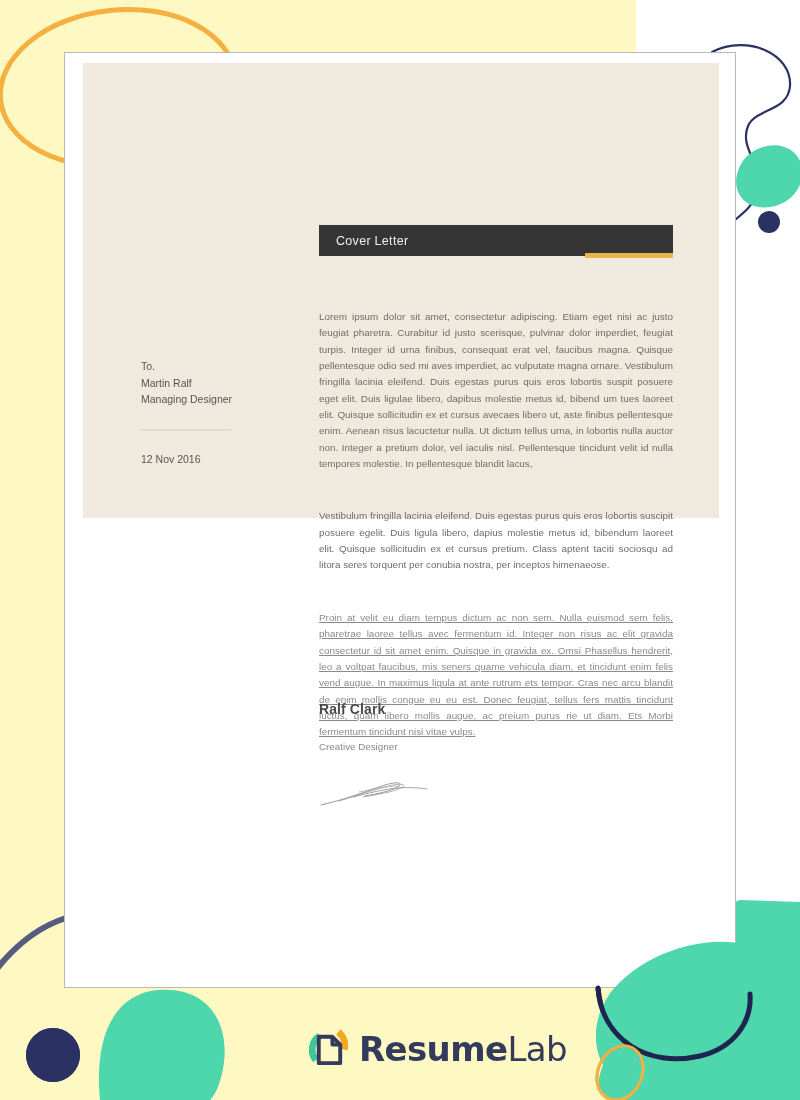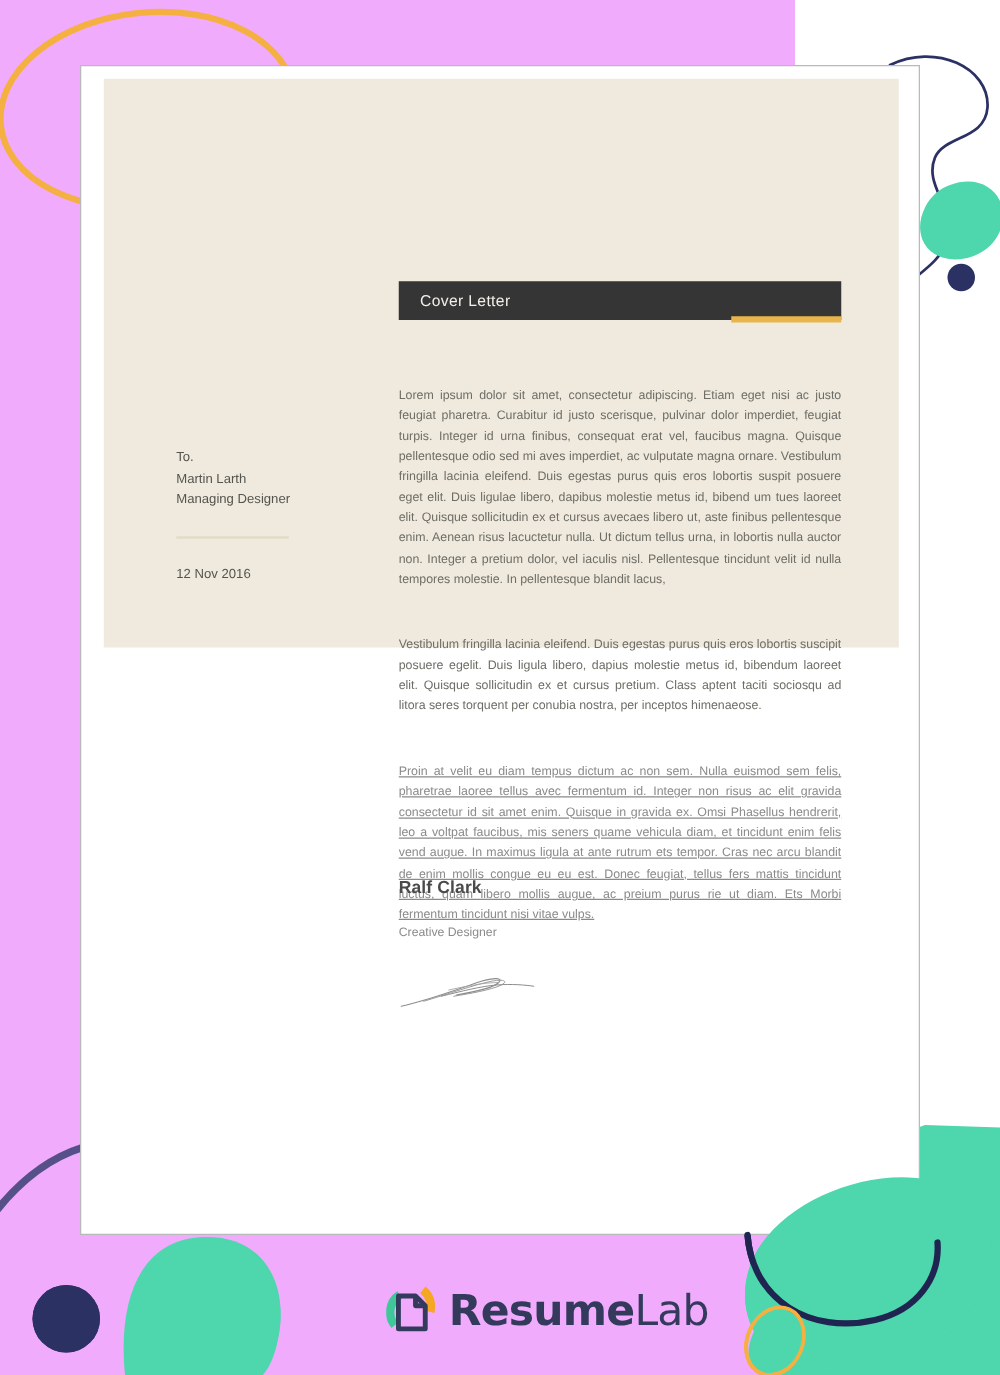--- a/index.html
+++ b/index.html
@@ -7,21 +7,21 @@
     width: 800px;
     height: 1100px;
     background: #ffffff;
     font-family: "Liberation Sans", sans-serif;
     overflow: hidden;
   }
   .stage {
     position: relative;
     width: 636px;
     height: 1100px;
-    background: #f0abfc;
+    background: #fef9c3;
   }
 
   
   .decor-layer {
     position: absolute;
     inset: 0;
     width: 800px;
     height: 1100px;
     pointer-events: none;
   }
@@ -208,21 +208,21 @@
 
       <div class="beige-band"></div>
 
       <div class="letter-head">
         <span class="letter-head-title">Cover Letter</span>
       </div>
       <div class="gold-accent"></div>
 
       <div class="meta-col">
         <div class="to-label">To.</div>
-        <div>Martin Larth</div>
+        <div>Martin Ralf</div>
         <div>Managing Designer</div>
         <div class="meta-divider"></div>
         <div class="meta-date">12 Nov 2016</div>
       </div>
 
       <div class="body-col">
         <p class="para">Lorem ipsum dolor sit amet, consectetur adipiscing. Etiam eget nisi ac justo feugiat pharetra. Curabitur id justo scerisque, pulvinar dolor imperdiet, feugiat turpis. Integer id urna finibus, consequat erat vel, faucibus magna. Quisque pellentesque odio sed mi aves imperdiet, ac vulputate magna ornare. Vestibulum fringilla lacinia eleifend. Duis egestas purus quis eros lobortis suspit posuere eget elit. Duis ligulae libero, dapibus molestie metus id, bibend um  tues laoreet elit. Quisque sollicitudin ex et cursus avecaes libero ut, aste finibus pellentesque enim. Aenean risus lacuctetur nulla. Ut dictum tellus urna, in lobortis nulla auctor non. Integer a pretium dolor, vel iaculis nisl. Pellentesque tincidunt velit id nulla tempores molestie. In pellentesque blandit lacus,</p>
         <p class="para">Vestibulum fringilla lacinia eleifend. Duis egestas purus quis eros lobortis suscipit posuere egelit. Duis ligula libero, dapius molestie metus id, bibendum laoreet elit. Quisque sollicitudin ex et cursus pretium. Class aptent taciti sociosqu ad litora seres torquent per conubia nostra, per inceptos himenaeose.</p>
         <p class="para on-white">Proin at velit eu diam tempus dictum ac non sem. Nulla euismod sem felis, pharetrae laoree tellus avec fermentum id. Integer non risus ac elit gravida consectetur id sit amet enim. Quisque in gravida ex. Omsi Phasellus hendrerit, leo a voltpat faucibus, mis seners quame vehicula diam, et tincidunt enim felis vend augue. In maximus ligula at ante rutrum ets tempor. Cras nec arcu blandit de enim mollis congue eu eu est. Donec feugiat, tellus fers mattis tincidunt luctus, quam libero mollis augue, ac preium purus rie ut diam. Ets Morbi fermentum tincidunt nisi vitae vulps.</p>
       </div>

